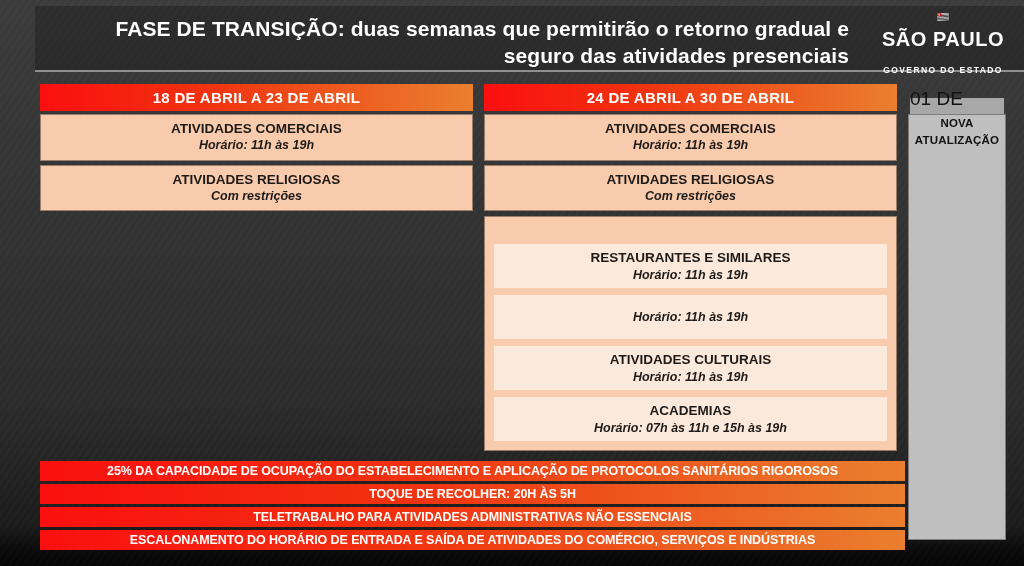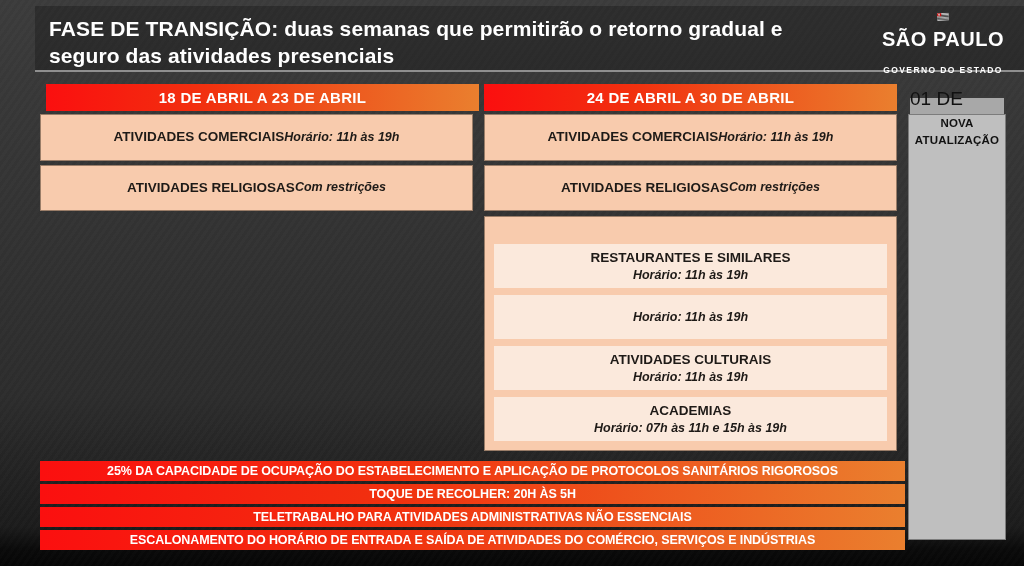--- a/index.html
+++ b/index.html
@@ -11,20 +11,21 @@
     background:
       repeating-linear-gradient(125deg, rgba(255,255,255,0.012) 0 3px, rgba(0,0,0,0.02) 3px 6px),
       linear-gradient(180deg,#3c3c3c 0%,#343434 35%,#2d2d2d 70%,#1c1c1c 93%,#0a0a0a 97%,#060606 100%);
   }
   
   .title-band{
     position:absolute;left:35px;top:6px;width:989px;height:66px;
     background:rgba(0,0,0,0.24);
     border-bottom:2px solid #8f8f8f;
     box-sizing:border-box;
+    text-align:right;
   }
   .title-text{
     position:absolute;left:14px;top:10px;width:800px;
     color:#fff;font-weight:bold;font-size:21px;line-height:1.28;
     letter-spacing:0.1px;
   }
   
   .logo{
     position:absolute;right:16px;top:6px;width:130px;height:62px;
     display:flex;flex-direction:column;align-items:center;justify-content:flex-start;
@@ -45,21 +46,21 @@
     background:#a8a8a8;border:2px solid #3a3a3a;box-sizing:border-box;
     color:#111;font-weight:normal;font-size:19px;
     display:flex;align-items:center;justify-content:center;
   }
   
   .cell{
     position:absolute;
     background:#f8cbad;
     border:1px solid rgba(40,30,20,0.45);
     box-sizing:border-box;
-    display:flex;flex-direction:row;align-items:center;justify-content:center;
+    display:flex;flex-direction:column;justify-content:center;
     color:#1e1a17;text-align:center;
   }
   .cell .t{font-weight:bold;font-size:13.5px;line-height:1.25;}
   .cell .d{font-weight:bold;font-style:italic;font-size:12.5px;line-height:1.25;}
   
   .services{
     position:absolute;left:484px;top:216px;width:413px;height:235px;
     background:#f8cbad;border:1px solid rgba(40,30,20,0.45);box-sizing:border-box;
   }
   .services .svc-title{
@@ -113,21 +114,21 @@
         <rect x="0" y="18" width="34" height="2" fill="#1a1a1a"></rect>
         <rect x="0" y="0" width="12" height="9" fill="#d01111"></rect>
         <circle cx="6" cy="4.5" r="2.6" fill="#f2f2f2"></circle>
         <circle cx="6" cy="4.5" r="1.2" fill="#3b3b3b"></circle>
       </svg>
       <div class="name">SÃO PAULO</div>
       <div class="sub">GOVERNO DO ESTADO</div>
     </div>
   </div>
 
-  <div class="hdr" style="left:46px;width:433px;">18 DE ABRIL A 23 DE ABRIL</div>
+  <div class="hdr" style="left:40px;width:433px;">18 DE ABRIL A 23 DE ABRIL</div>
   <div class="hdr" style="left:484px;width:413px;">24 DE ABRIL A 30 DE ABRIL</div>
   <div class="hdr-gray">01 DE MAIO</div>
 
   <div class="cell" style="left:40px;top:114px;width:433px;height:47px;">
     <div class="t">ATIVIDADES COMERCIAIS</div>
     <div class="d">Horário: 11h às 19h</div>
   </div>
   <div class="cell" style="left:40px;top:165px;width:433px;height:46px;">
     <div class="t">ATIVIDADES RELIGIOSAS</div>
     <div class="d">Com restrições</div>

